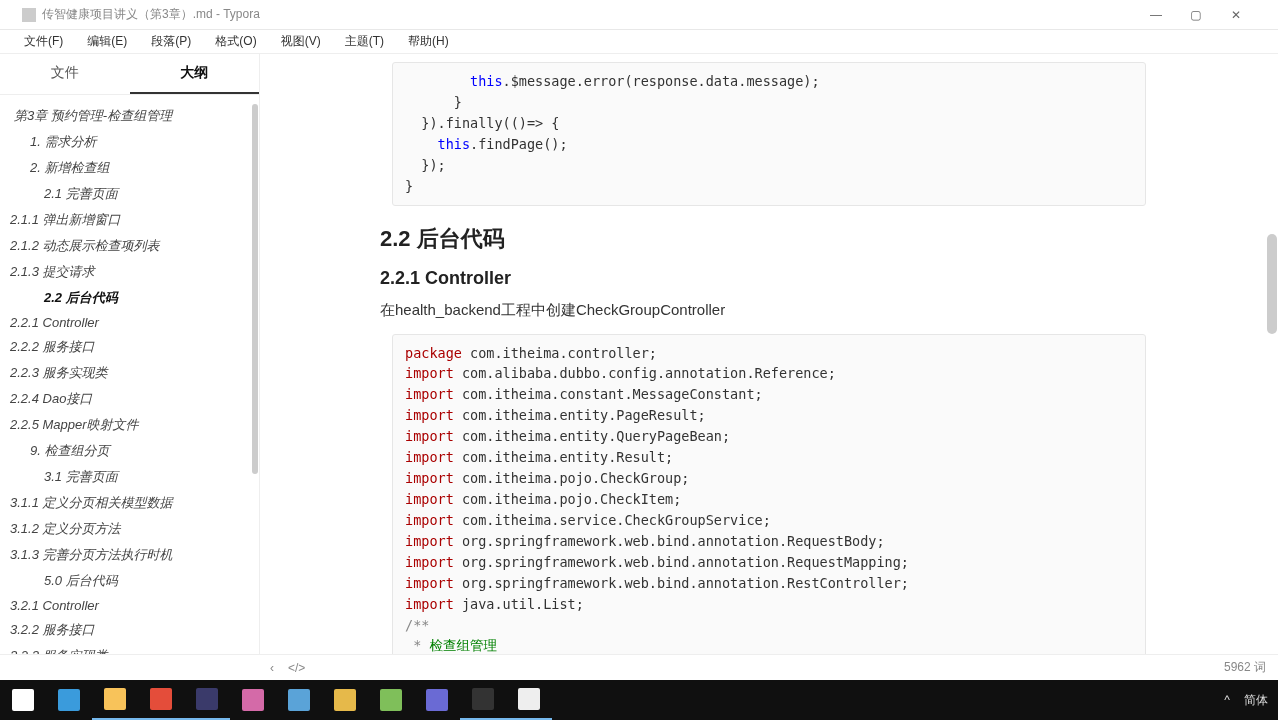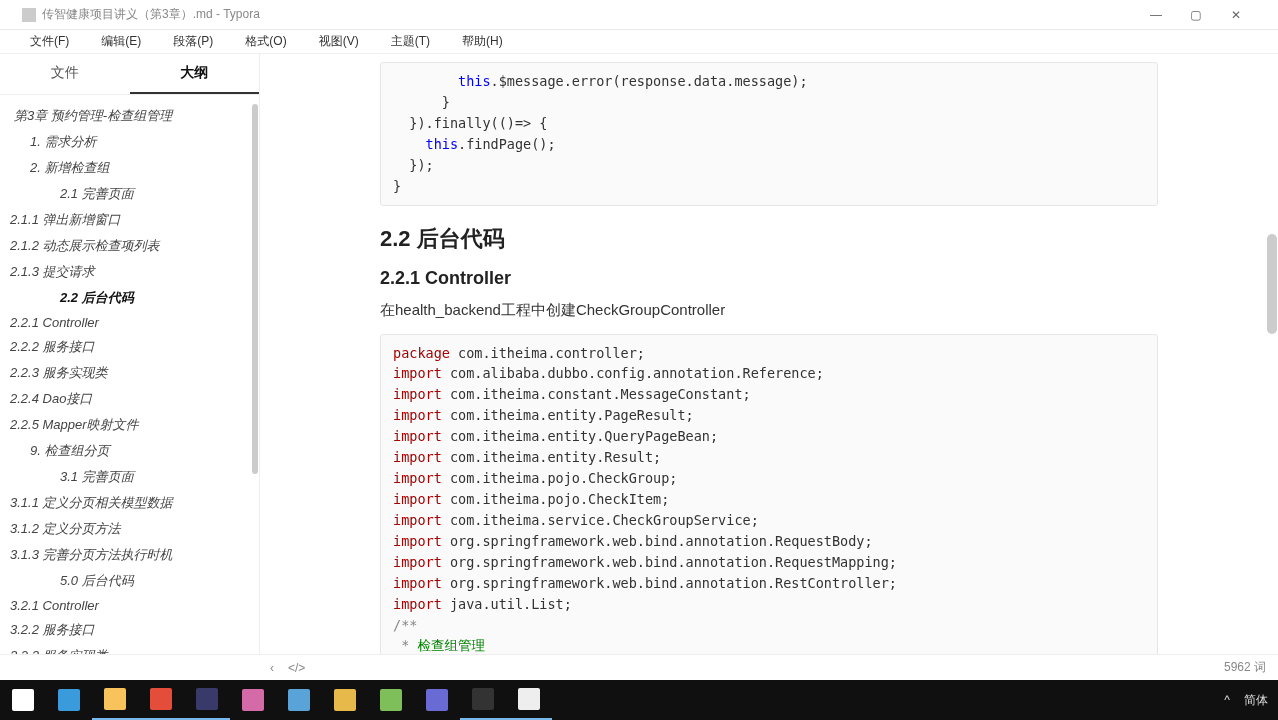--- a/index.html
+++ b/index.html
@@ -2,39 +2,39 @@
 <html><head>
 <meta charset="utf-8">
 <style>
 * { margin: 0; padding: 0; box-sizing: border-box; }
 body { font-family: "Microsoft YaHei", "Segoe UI", sans-serif; font-size: 13px; color: #333; background: #fff; width: 1278px; height: 720px; overflow: hidden; position: relative; }
 .titlebar { height: 30px; display: flex; align-items: center; padding: 0 22px; background: #fff; border-bottom: 1px solid #e8e8e8; }
 .titlebar-icon { width: 14px; height: 14px; margin-right: 6px; background: #ccc; }
 .titlebar-text { color: #888; font-size: 12px; flex: 1; }
 .win-controls { display: flex; gap: 0; }
 .win-btn { width: 40px; height: 24px; display: flex; align-items: center; justify-content: center; color: #666; font-size: 12px; }
-.menubar { height: 24px; display: flex; align-items: center; padding: 0 22px; gap: 16px; background: #fff; border-bottom: 1px solid #eee; }
+.menubar { height: 24px; display: flex; align-items: center; padding: 0 16px; gap: 8px; background: #fff; border-bottom: 1px solid #eee; }
 .menu-item { padding: 3px 8px; color: #333; font-size: 12px; }
 .main { display: flex; height: calc(720px - 30px - 24px - 40px); }
 .sidebar { width: 260px; background: #fff; border-right: 1px solid #eee; display: flex; flex-direction: column; position: relative; }
 .side-tabs { display: flex; border-bottom: 1px solid #eee; }
 .side-tab { flex: 1; text-align: center; padding: 10px 0; color: #555; font-size: 14px; }
 .side-tab.active { color: #111; font-weight: bold; border-bottom: 2px solid #333; }
 .outline { flex: 1; overflow-y: auto; padding: 8px 0 8px 0; }
 .o-item { padding: 4px 10px; color: #444; font-size: 13px; cursor: pointer; white-space: nowrap; font-style: italic; }
 .o-item.l0 { padding-left: 14px; }
 .o-item.l1 { padding-left: 30px; }
-.o-item.l2 { padding-left: 44px; margin-left: 16px; }
+.o-item.l2 { padding-left: 44px; }
 .o-item.l3 { }
 .o-item.cur { font-weight: bold; color: #111; }
 .side-scroll-track { position: absolute; right: 0; top: 50px; bottom: 0; width: 8px; }
 .side-scroll-thumb { position: absolute; right: 1px; top: 0; width: 6px; height: 370px; background: #ccc; border-radius: 3px; }
 .content { flex: 1; position: relative; overflow: hidden; }
 .content-inner { padding: 0 120px 0 120px; }
-.codebox { border: 1px solid #e6e6e6; border-radius: 3px; background: #fafafa; padding: 8px 12px; margin: 8px 0; font-family: Consolas, monospace; font-size: 13.5px; line-height: 1.55; white-space: pre; color: #333; overflow: hidden; }
+.codebox { border: 1px solid #e6e6e6; border-radius: 3px; background: #fafafa; padding: 8px 12px; margin: 8px 12px; font-family: Consolas, monospace; font-size: 13.5px; line-height: 1.55; white-space: pre; color: #333; overflow: hidden; }
 .h2 { font-size: 22px; font-weight: bold; margin: 18px 0 12px 0; color: #222; }
 .h3 { font-size: 18px; font-weight: bold; margin: 14px 0 12px 0; color: #222; }
 .p { font-size: 15px; color: #333; margin: 8px 0 14px 0; }
 .kw-blue { color: #0000ff; }
 .kw-red { color: #aa0000; }
 .kw-green { color: #008000; }
 .kw-gray { color: #888; }
 .content-scroll-track { position: absolute; right: 0; top: 0; bottom: 0; width: 12px; }
 .content-scroll-thumb { position: absolute; right: 1px; top: 180px; width: 10px; height: 100px; background: #ccc; border-radius: 5px; }
 .statusbar { position: absolute; bottom: 40px; left: 0; right: 0; height: 26px; border-top: 1px solid #eee; display: flex; align-items: center; padding: 0 12px; background: #fff; color: #888; font-size: 12px; }

